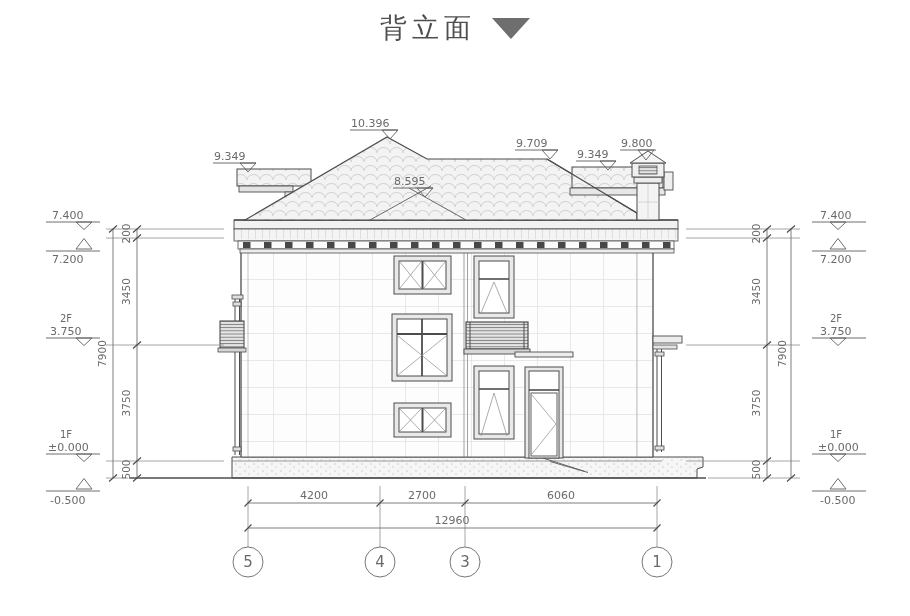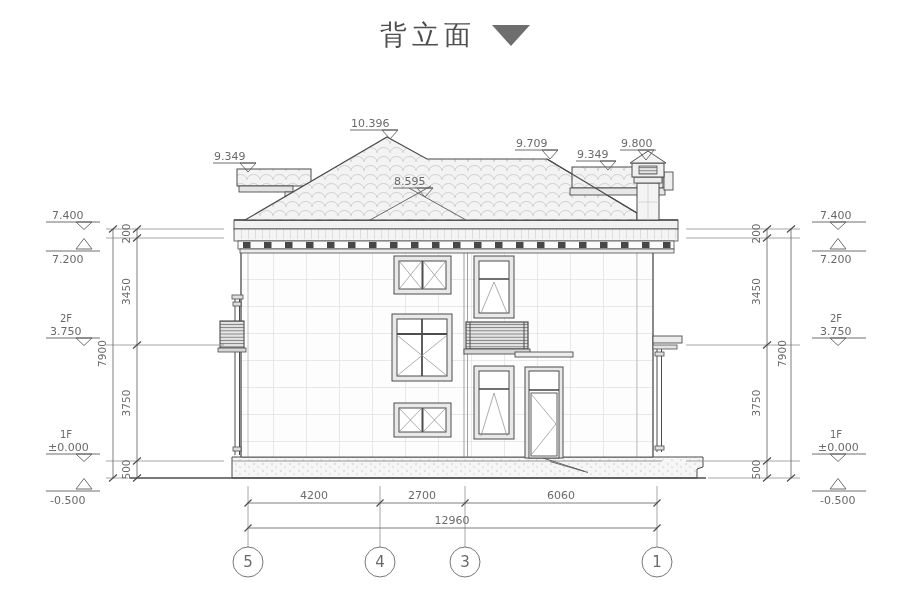--- a/index.html
+++ b/index.html
@@ -1,18 +1,18 @@
 <!DOCTYPE html>
 <html><head>
 <meta charset="utf-8">
 <style>
   html,body{margin:0;padding:0;background:#ffffff;}
   .canvas{position:relative;width:910px;height:616px;background:#ffffff;overflow:hidden;
           font-family:"DejaVu Sans",sans-serif;}
-  .title{position:absolute;top:17px;left:0;width:910px;display:flex;align-items:center;
+  .title{position:absolute;top:10px;left:0;width:910px;display:flex;align-items:center;
          justify-content:center;gap:16px;}
   .title .txt{font-size:27px;letter-spacing:5px;color:#4f4f4f;font-family:"DejaVu Sans",sans-serif;}
   .title .tri{width:0;height:0;border-left:19px solid transparent;border-right:19px solid transparent;
               border-top:21px solid #6e6e6e;}
   svg text{font-family:"DejaVu Sans",sans-serif;fill:#6a6a6a;}
   .dwg{position:absolute;left:0;top:0;}
 </style>
 </head>
 <body>
 

